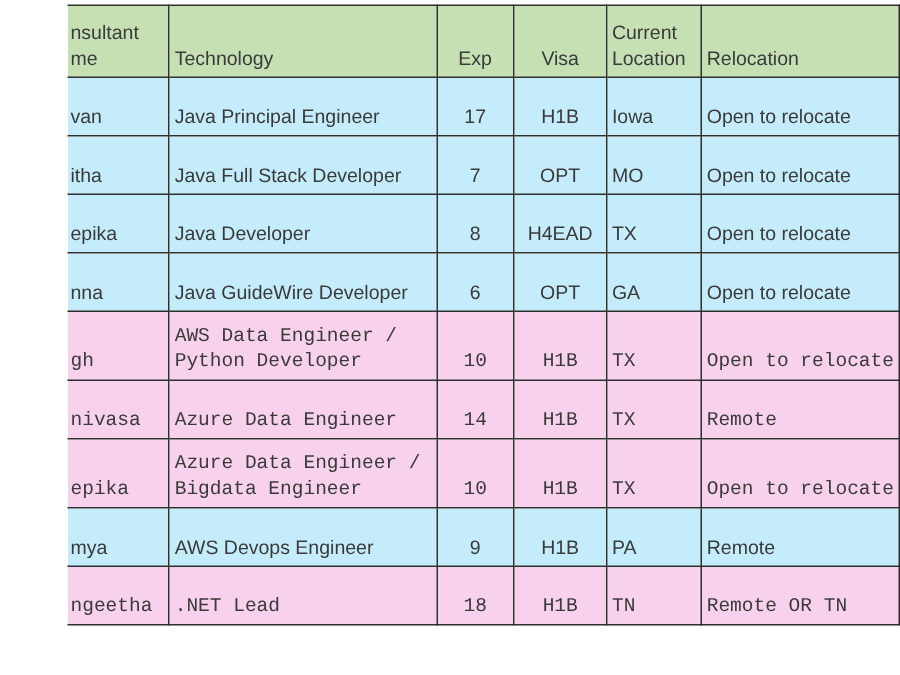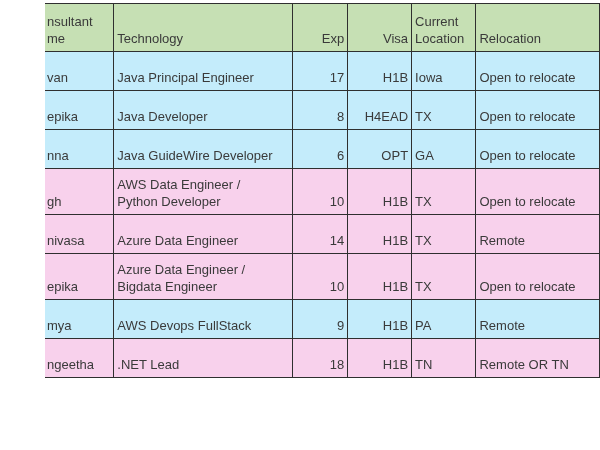--- a/index.html
+++ b/index.html
@@ -28,23 +28,23 @@
     line-height:1.3;
     overflow:hidden;
     white-space:nowrap;
   }
   th{font-weight:normal;text-align:left;background:var(--header-bg);}
   thead tr{height:48px;}
   tbody tr{height:39px;}
   tbody tr.h-note{height:51px;}
   tbody tr.h-two{height:46px;}
   tbody tr.blue td{background:var(--blue-row-bg);}
-  tbody tr.pink td{background:var(--pink-row-bg);}
+  tbody tr.pink td{background:var(--pink-row-bg);font-family:Liberation Mono, monospace;}
   .col-name{border-left:none !important;padding-left:2px !important;}
-  .center{text-align:right;}
+  .center{text-align:center;}
   .note{font-size:9px;letter-spacing:-0.2px;}
 </style>
 </head>
 <body>
 
 <table>
   <colgroup>
     <col style="width:70px">
     <col style="width:180px">
     <col style="width:57px">
@@ -70,20 +70,30 @@
   </thead>
   <tbody>
       <tr class="blue">
     <td class="col-name">van</td>
     <td>
           <div>Java Principal Engineer</div>
         </td>
     <td class="center">17</td>
     <td class="center">H1B</td>
     <td>Iowa</td>
+    <td>Open to relocate</td>
+  </tr>
+      <tr class="blue">
+    <td class="col-name">itha</td>
+    <td>
+          <div>Java Full Stack Developer</div>
+        </td>
+    <td class="center">7</td>
+    <td class="center">OPT</td>
+    <td>MO</td>
     <td>Open to relocate</td>
   </tr>
       <tr class="blue">
     <td class="col-name">epika</td>
     <td>
           <div>Java Developer</div>
         </td>
     <td class="center">8</td>
     <td class="center">H4EAD</td>
     <td>TX</td>
@@ -127,21 +137,21 @@
           <div>Bigdata Engineer</div>
         </td>
     <td class="center">10</td>
     <td class="center">H1B</td>
     <td>TX</td>
     <td>Open to relocate</td>
   </tr>
       <tr class="blue">
     <td class="col-name">mya</td>
     <td>
-          <div>AWS Devops FullStack</div>
+          <div>AWS Devops Engineer</div>
         </td>
     <td class="center">9</td>
     <td class="center">H1B</td>
     <td>PA</td>
     <td>Remote</td>
   </tr>
       <tr class="pink">
     <td class="col-name">ngeetha</td>
     <td>
           <div>.NET Lead</div>

